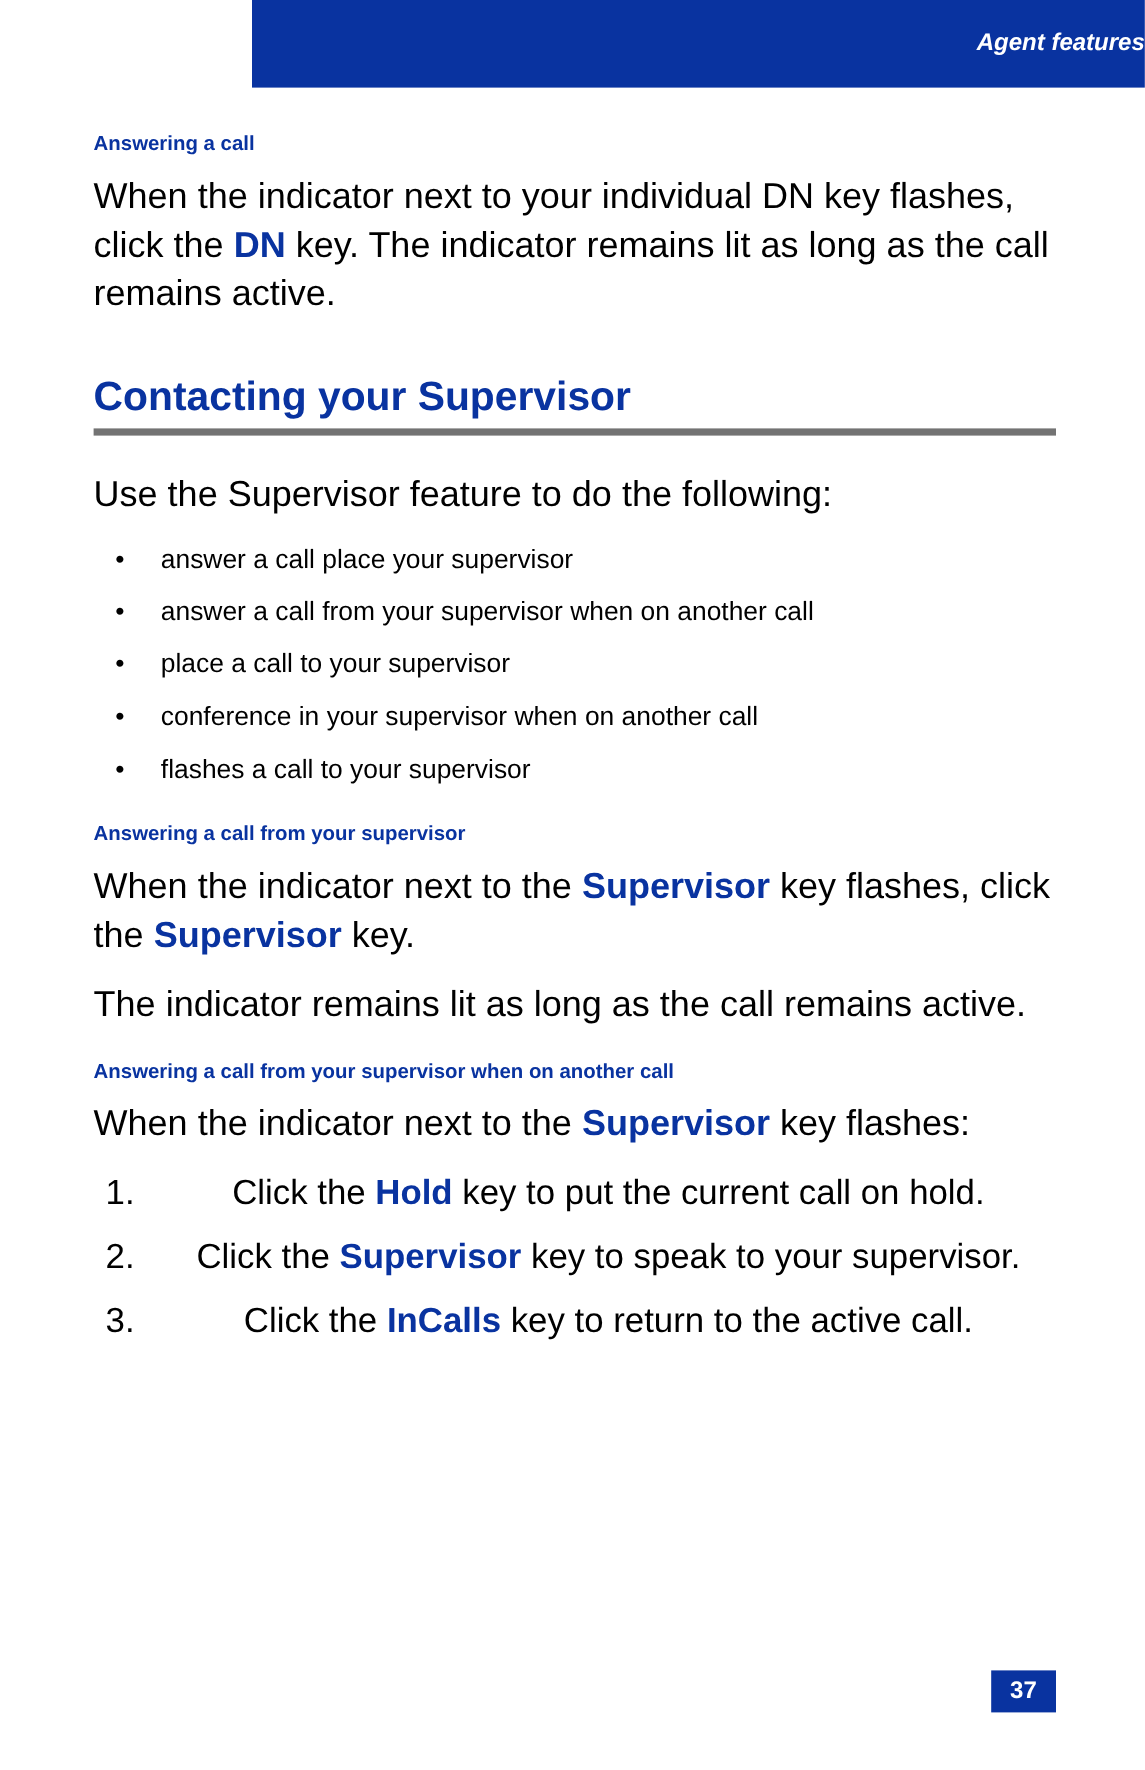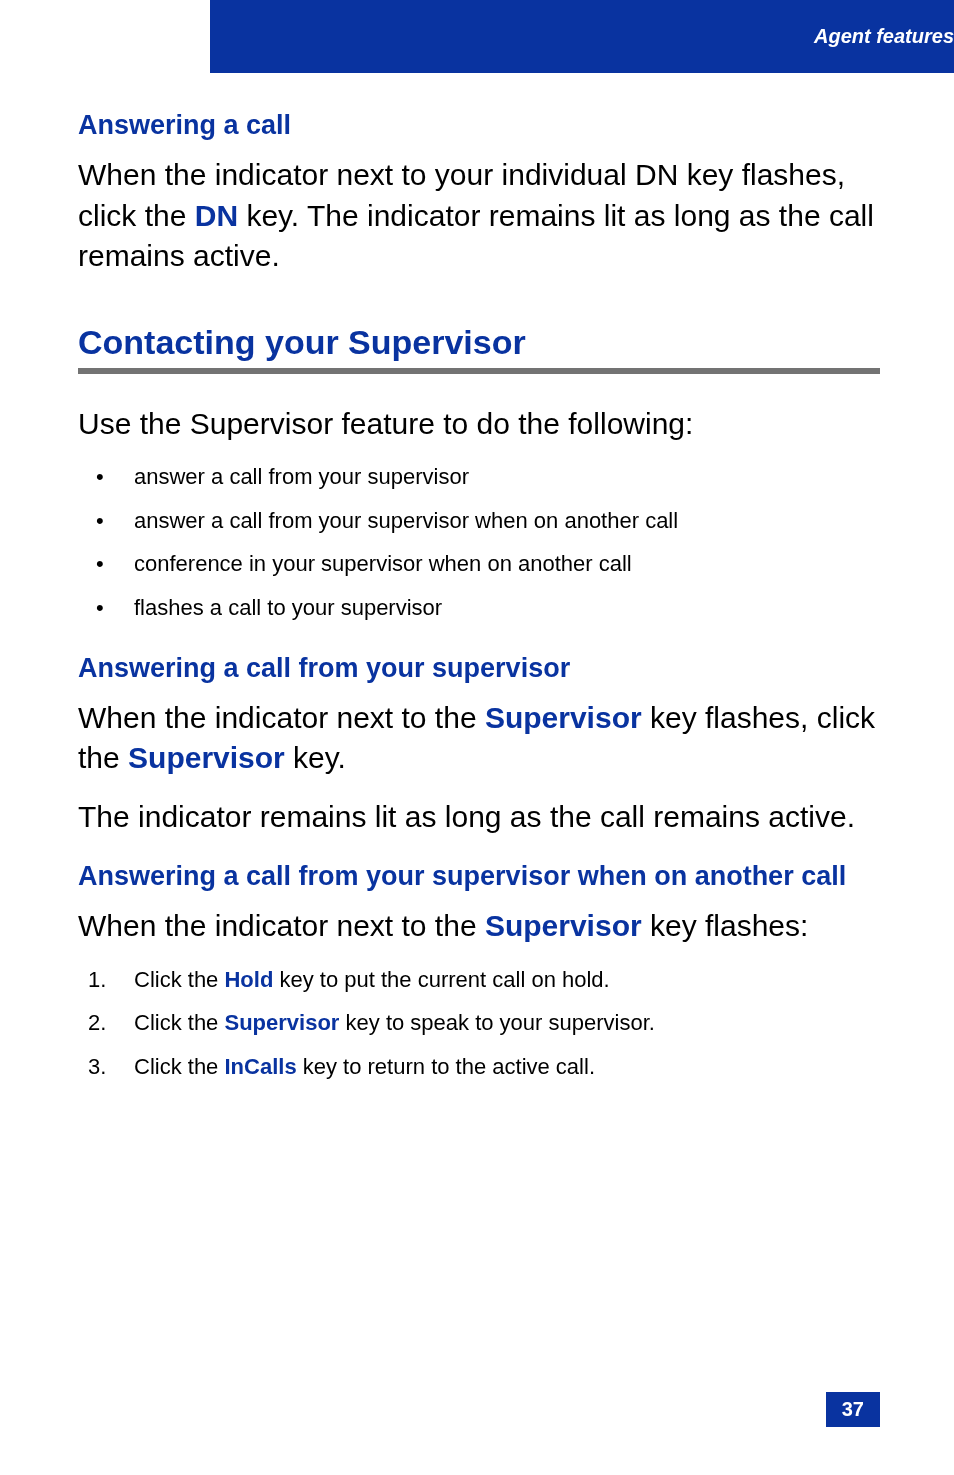--- a/index.html
+++ b/index.html
@@ -28,21 +28,21 @@
     font-style: italic;
   }
   .content {
     position: absolute;
     top: 110px;
     left: 78px;
     width: 802px;
   }
   h2.blue {
     color: #0933a0;
-    font-size: 27px;
+    font-size: 17px;
     font-weight: bold;
     margin-bottom: 14px;
   }
   h1.section {
     color: #0933a0;
     font-size: 34px;
     font-weight: bold;
     border-bottom: 6px solid #737373;
     padding-bottom: 6px;
     margin-top: 46px;
@@ -73,26 +73,27 @@
     content: "•";
     position: absolute;
     left: 18px;
     top: 0;
   }
   ol.steps {
     list-style: none;
     counter-reset: step;
   }
   ol.steps li {
-    font-size: 22px;
+    font-size: 29px;
     line-height: 1.35;
     padding-left: 56px;
     position: relative;
     margin-bottom: 14px;
     counter-increment: step;
+    text-align: center;
   }
   ol.steps li::before {
     content: counter(step) ".";
     position: absolute;
     left: 10px;
     top: 0;
   }
   .page-num {
     position: absolute;
     bottom: 48px;
@@ -115,22 +116,23 @@
 <div class="content">
 
   <h2 class="blue">Answering a call</h2>
   <p class="body tight">
     <span>When the indicator next to your individual DN key flashes, click the </span><span class="kw">DN</span><span> key. The indicator remains lit as long as the call remains active.</span>
   </p>
 
   <h1 class="section">Contacting your Supervisor</h1>
   <p class="body">Use the Supervisor feature to do the following:</p>
   <ul class="bullets">
-    <li>answer a call from your supervisor</li>
+    <li>answer a call place your supervisor</li>
     <li>answer a call from your supervisor when on another call</li>
+    <li>place a call to your supervisor</li>
     <li>conference in your supervisor when on another call</li>
     <li>flashes a call to your supervisor</li>
   </ul>
 
   <h2 class="blue">Answering a call from your supervisor</h2>
   <p class="body">
     <span>When the indicator next to the </span><span class="kw">Supervisor</span><span> key flashes, click the </span><span class="kw">Supervisor</span><span> key.</span>
   </p>
   <p class="body tight">The indicator remains lit as long as the call remains active.</p>
 

